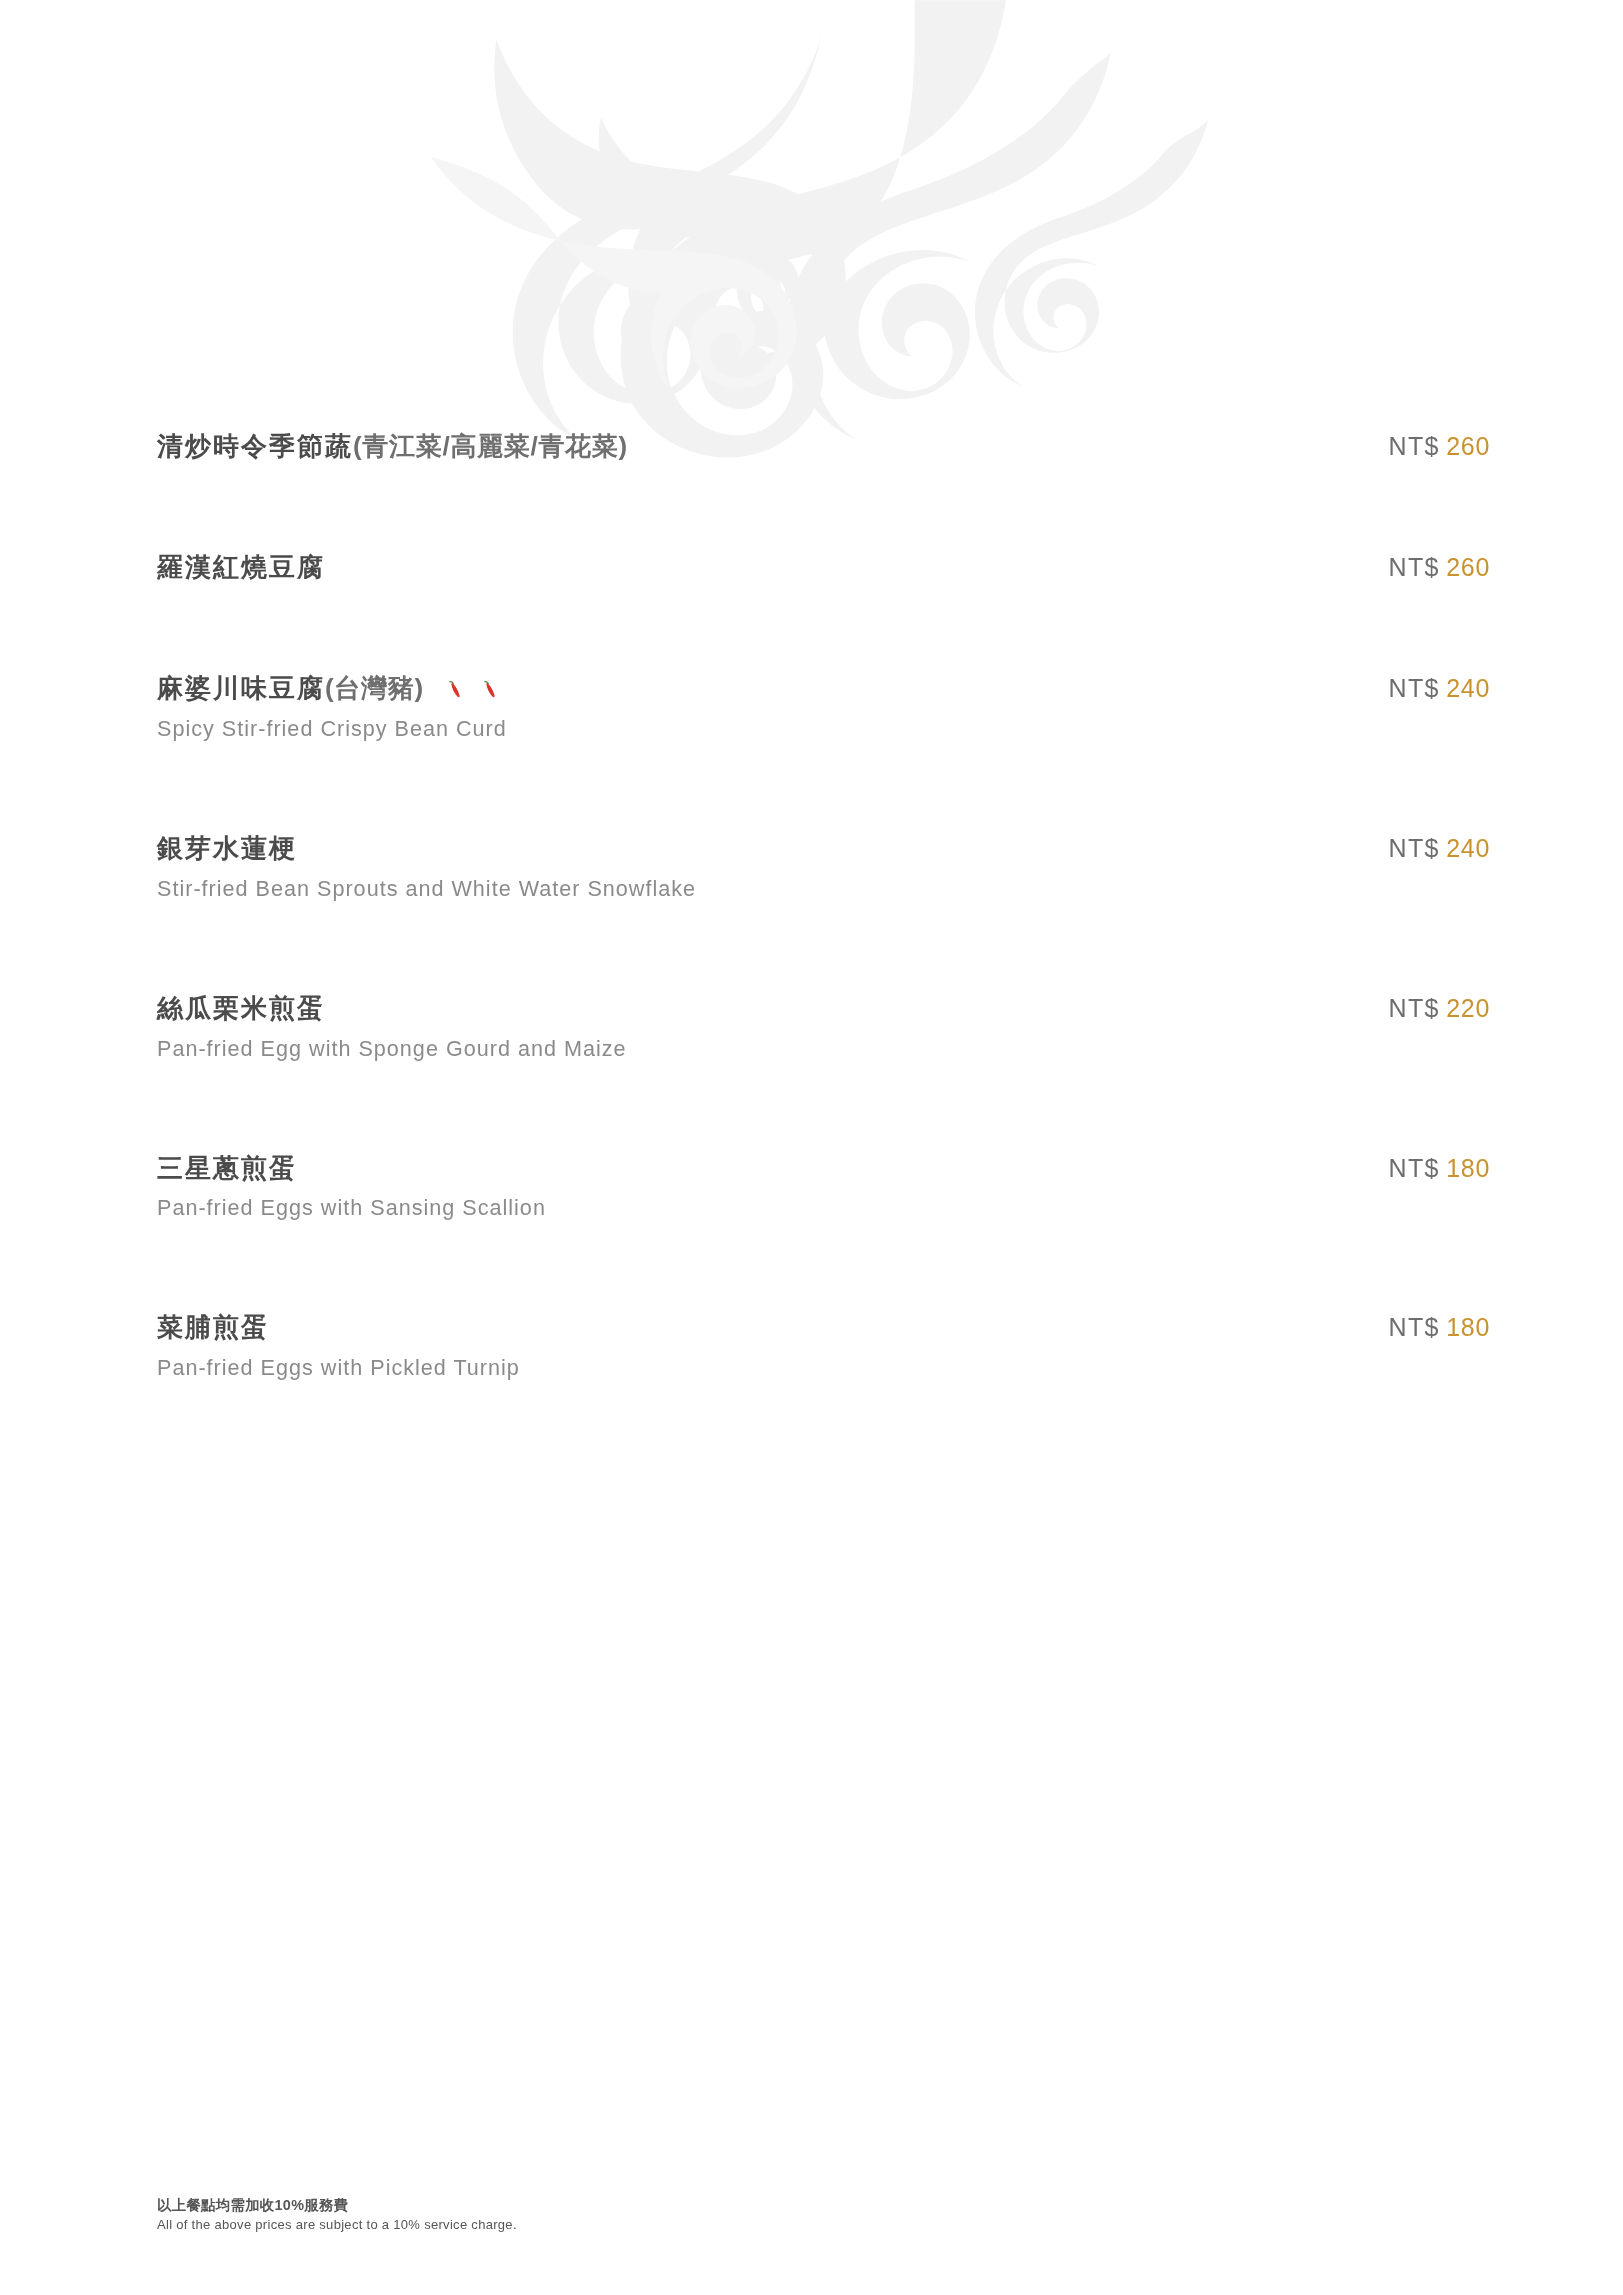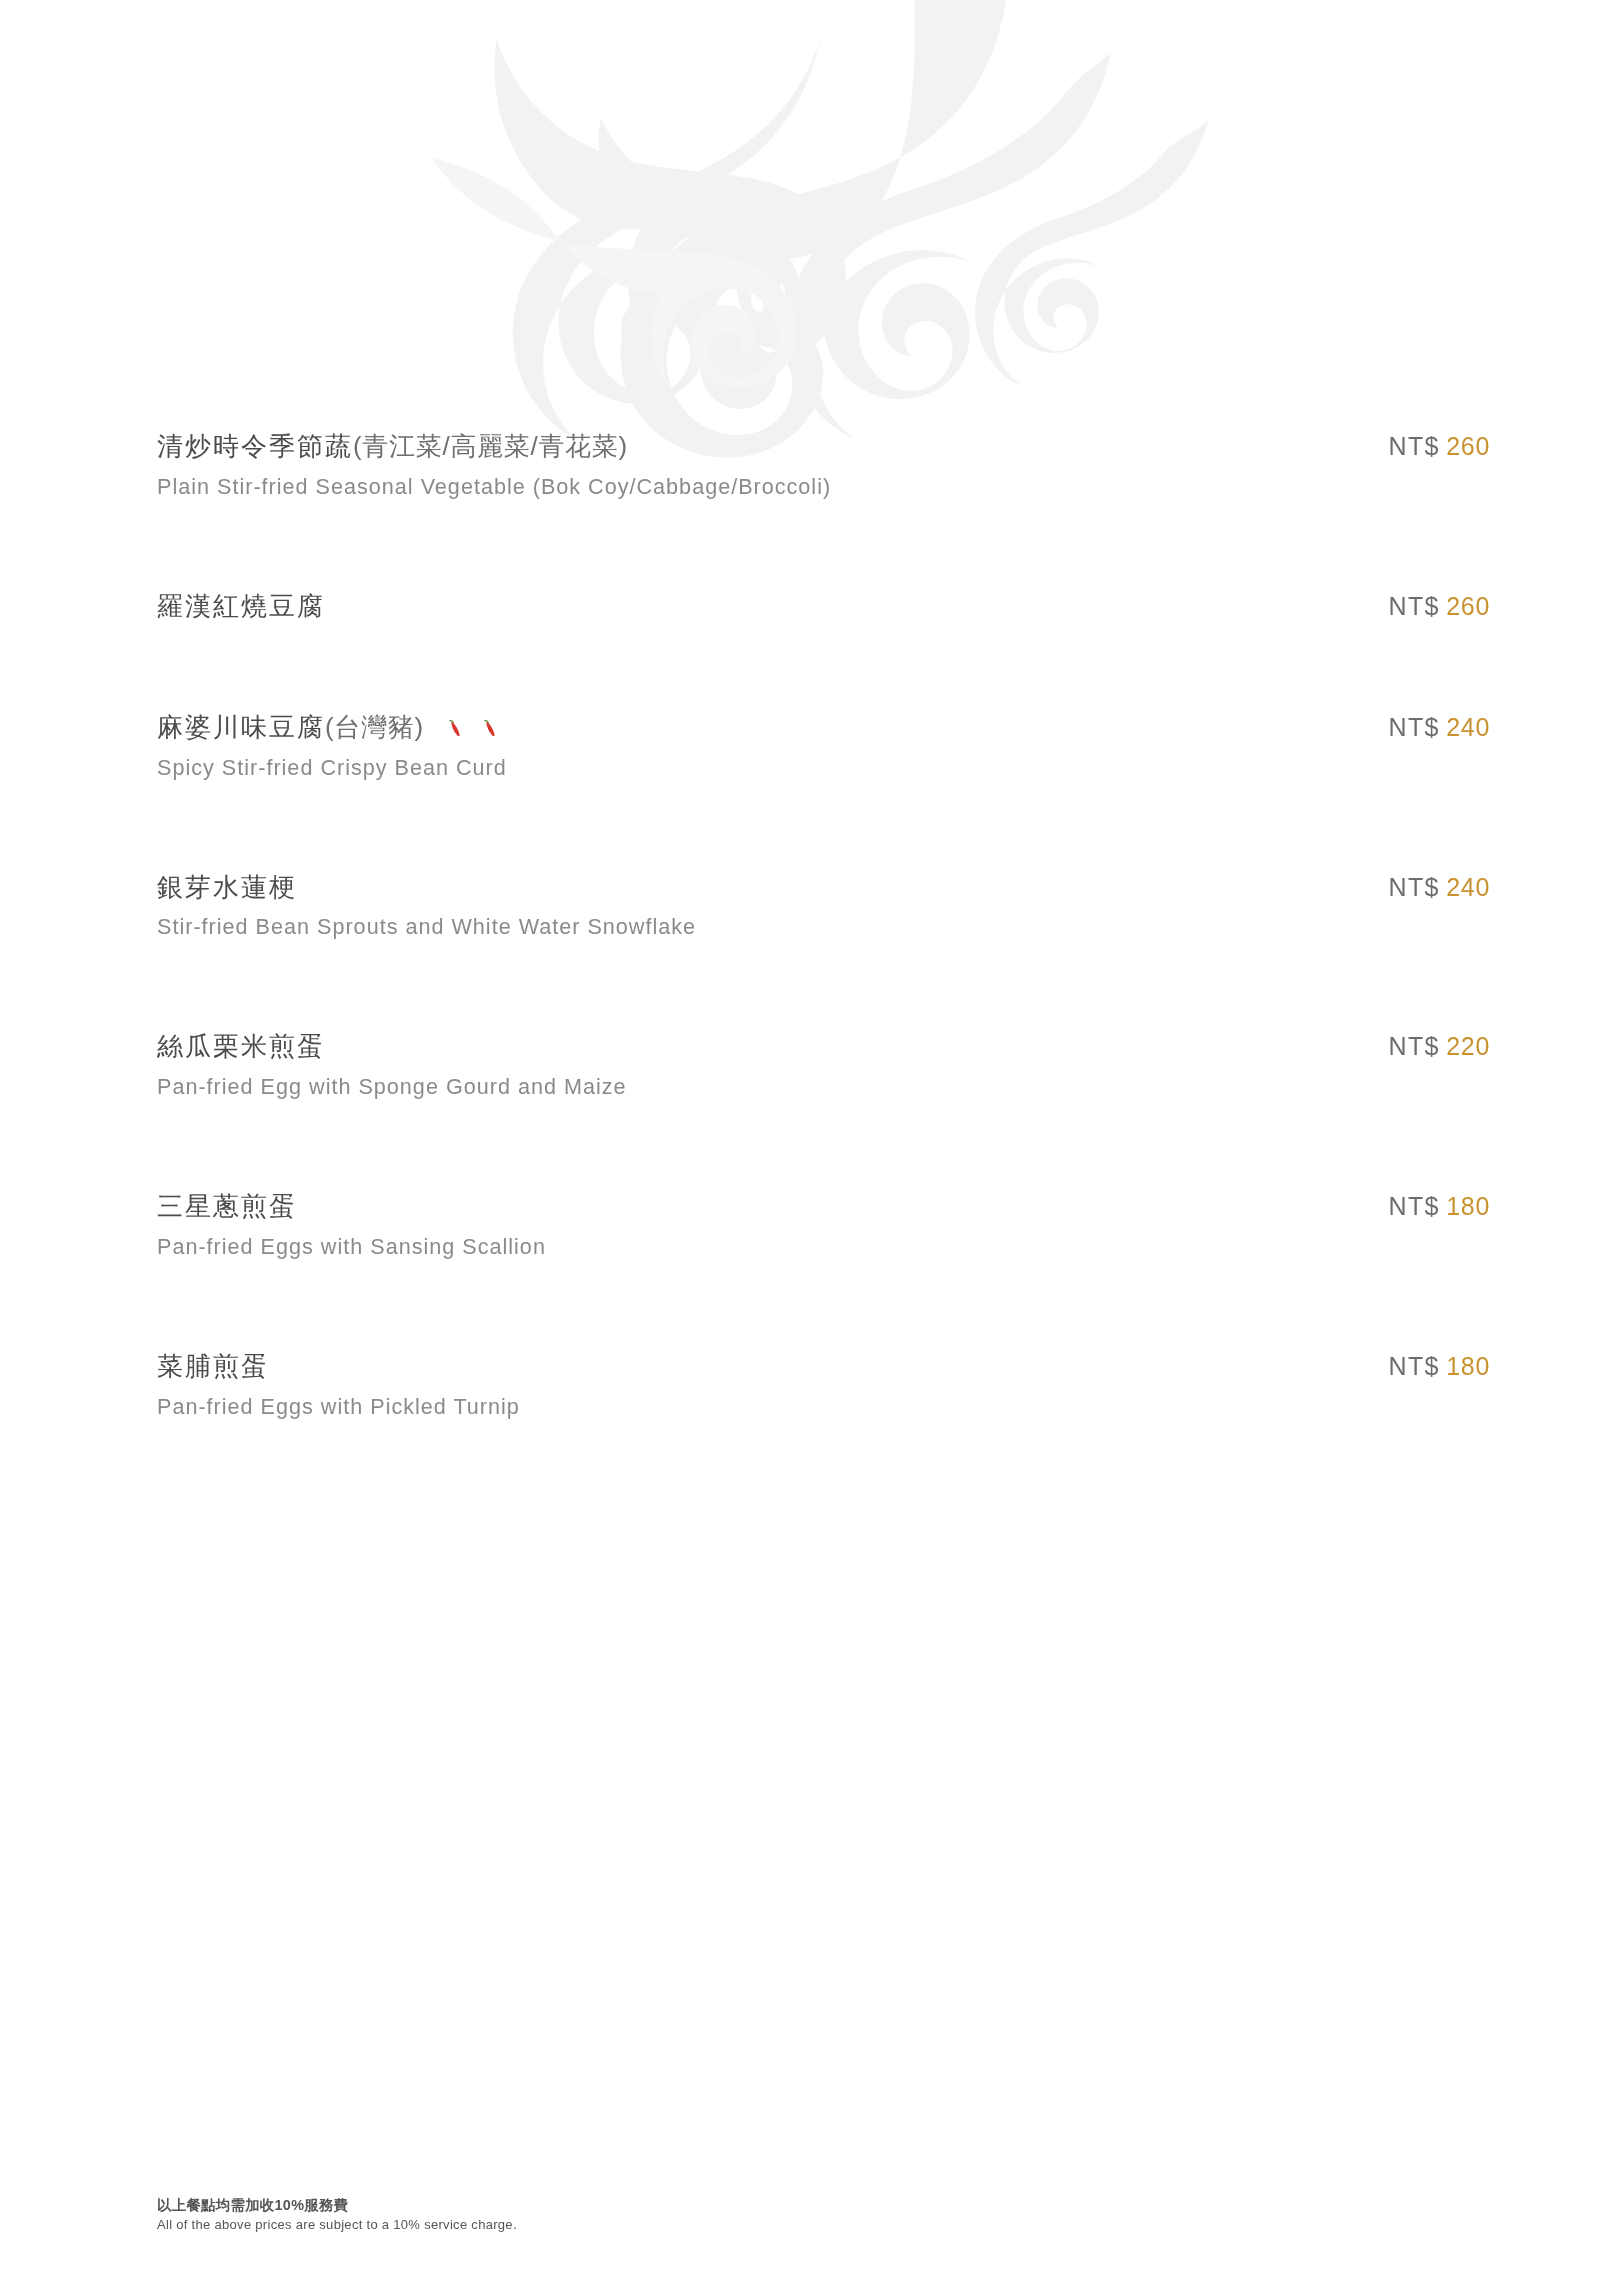--- a/index.html
+++ b/index.html
@@ -51,21 +51,21 @@
     display: flex;
     align-items: baseline;
     justify-content: space-between;
     width: 100%;
   }
 
   .name-zh {
     font-size: 26px;
     color: #4b4b4b;
     letter-spacing: 2px;
-    font-weight: 400;
+    font-weight: 700;
     white-space: nowrap;
     line-height: 1.2;
   }
   .name-zh .paren {
     color: #6f6f6f;
     letter-spacing: 0.7px;
   }
 
   .chili-group {
     display: inline-block;
@@ -149,21 +149,20 @@
 
     <div class="menu-item">
       <div class="item-row">
         <div class="name-zh">
           <span>清炒時令季節蔬</span><span class="paren">(青江菜/高麗菜/青花菜)</span>
         </div>
         <div class="price">
           <span>NT$</span><span class="amount">260</span>
         </div>
       </div>
-      <div class="name-en">Plain Stir-fried Seasonal Vegetable (Bok Coy/Cabbage/Broccoli)</div>
     </div>
 
     <div class="menu-item">
       <div class="item-row">
         <div class="name-zh">
           <span>羅漢紅燒豆腐</span><span class="paren"></span>
         </div>
         <div class="price">
           <span>NT$</span><span class="amount">260</span>
         </div>

